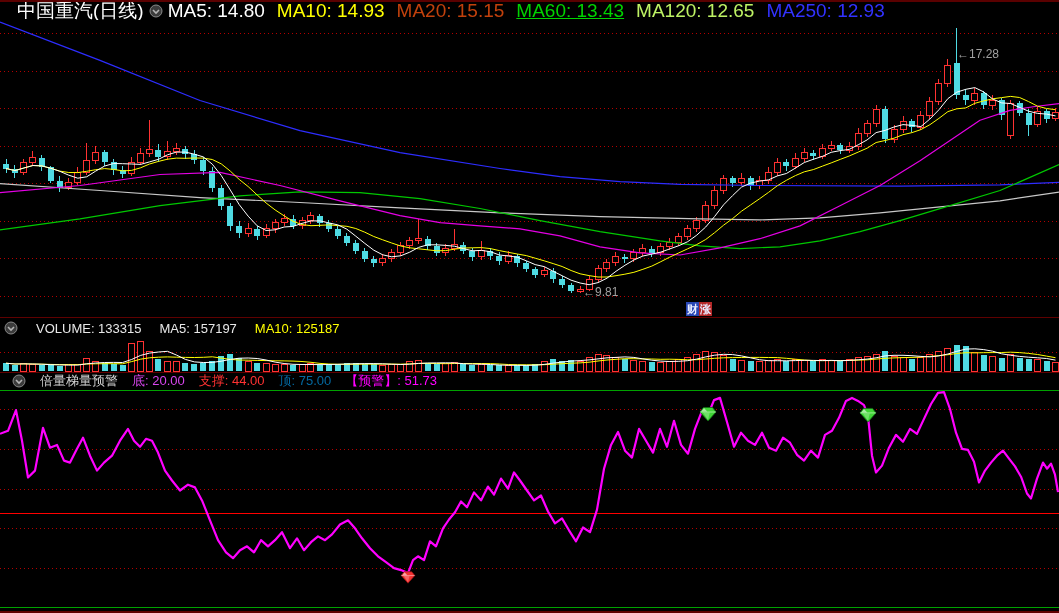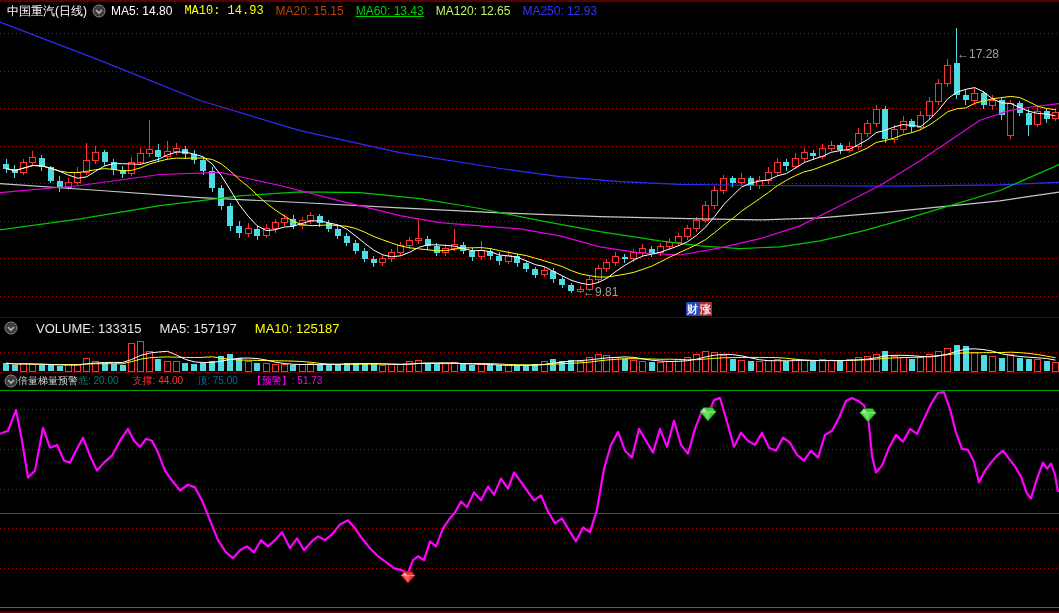--- a/index.html
+++ b/index.html
@@ -3,24 +3,24 @@
 <meta charset="utf-8">
 <style>
   html,body{margin:0;padding:0;background:#000;}
   #app{
     position:relative; width:1059px; height:613px; background:#000;
     font-family:"Liberation Sans","DejaVu Sans",sans-serif;
     box-sizing:border-box; border-top:2px solid #5a0000; overflow:hidden;
     -webkit-font-smoothing:none;
   }
   .hdr{display:flex; align-items:center; white-space:nowrap; overflow:hidden;}
-  #main-header{height:18px; padding-left:7px; font-size:12px; color:#e8e8e8; gap:5px;}
+  #main-header{height:18px; padding-left:17px; font-size:19px; color:#e8e8e8; gap:5px;}
   #main-header .title{color:#ffffff;}
   #vol-header{height:20px; padding-left:4px; font-size:13px; gap:18px;}
-  #ind-header{height:16px; padding-left:4px; font-size:10px; gap:0;}
+  #ind-header{height:16px; padding-left:12px; font-size:13px; gap:14px;}
   .legend-list{display:flex; gap:12px;}
   #vol-header .legend-list{gap:18px;justify-content:flex-end;}
   #ind-header .legend-list{gap:14px;}
   .chev{display:inline-block; width:14px; height:14px; flex:0 0 auto;}
   .sep{height:1px; background:#5f0000; width:100%;}
   .chart-wrap{position:relative; width:1059px;}
   #main-chart{height:297px;}
   #vol-chart{height:34px;}
   #ind-chart{height:224px;}
   svg{display:block;}
@@ -42,21 +42,21 @@
   <div id="main-header" class="hdr">
     <span class="title">中国重汽(日线)</span>
     <span class="chev">
       <svg width="14" height="14" viewBox="0 0 14 14">
         <circle cx="7" cy="7" r="6" fill="#3c3c3c" stroke="#8a8a8a" stroke-width="1"></circle>
         <path d="M4 6 L7 9 L10 6" fill="none" stroke="#b4b4b4" stroke-width="1.6"></path>
       </svg>
     </span>
     <span class="legend-list" id="main-ma-list">
         <span style="color: rgb(255, 255, 255); text-align: center;">MA5: 14.80</span>
-        <span style="color: rgb(255, 255, 0); font-family: Liberation Mono, monospace;">MA10: 14.93</span>
+        <span style="color: rgb(255, 255, 0);">MA10: 14.93</span>
         <span style="color: #c2410c;">MA20: 15.15</span>
         <span style="color: rgb(0, 210, 0); text-decoration: underline;">MA60: 13.43</span>
         <span style="color: #bef264;">MA120: 12.65</span>
         <span style="color: rgb(50, 50, 255);">MA250: 12.93</span>
       </span>
   </div>
 
   <div id="main-chart" class="chart-wrap">
     <svg id="main-svg" width="1059" height="297">
         <line x1="0" x2="1059" y1="13.5" y2="13.5" stroke="#b40000" stroke-width="1" stroke-dasharray="1 3" shape-rendering="crispEdges"></line>
@@ -464,21 +464,21 @@
 
   <div id="ind-header" class="hdr">
     <span class="chev">
       <svg width="14" height="14" viewBox="0 0 14 14">
         <circle cx="7" cy="7" r="6" fill="#3c3c3c" stroke="#8a8a8a" stroke-width="1"></circle>
         <path d="M4 6 L7 9 L10 6" fill="none" stroke="#b4b4b4" stroke-width="1.6"></path>
       </svg>
     </span>
     <span id="ind-title" style="color: rgb(210, 210, 210);">倍量梯量预警</span>
     <span class="legend-list" id="ind-legend-list">
-        <span style="color: #0f766e; text-align: right;">底: 20.00</span>
+        <span style="color: #d946ef; text-align: right;">底: 20.00</span>
         <span style="color: rgb(255, 50, 50);">支撑: 44.00</span>
         <span style="color: #0369a1;">顶: 75.00</span>
         <span style="color: rgb(255, 0, 255);">【预警】: 51.73</span>
       </span>
   </div>
 
   <div id="ind-chart" class="chart-wrap">
     <svg id="ind-svg" width="1059" height="224">
         <line x1="0" x2="1059" y1="20.5" y2="20.5" stroke="#b40000" stroke-width="1" stroke-dasharray="1 3" shape-rendering="crispEdges"></line>
         <line x1="0" x2="1059" y1="60.5" y2="60.5" stroke="#b40000" stroke-width="1" stroke-dasharray="1 3" shape-rendering="crispEdges"></line>

